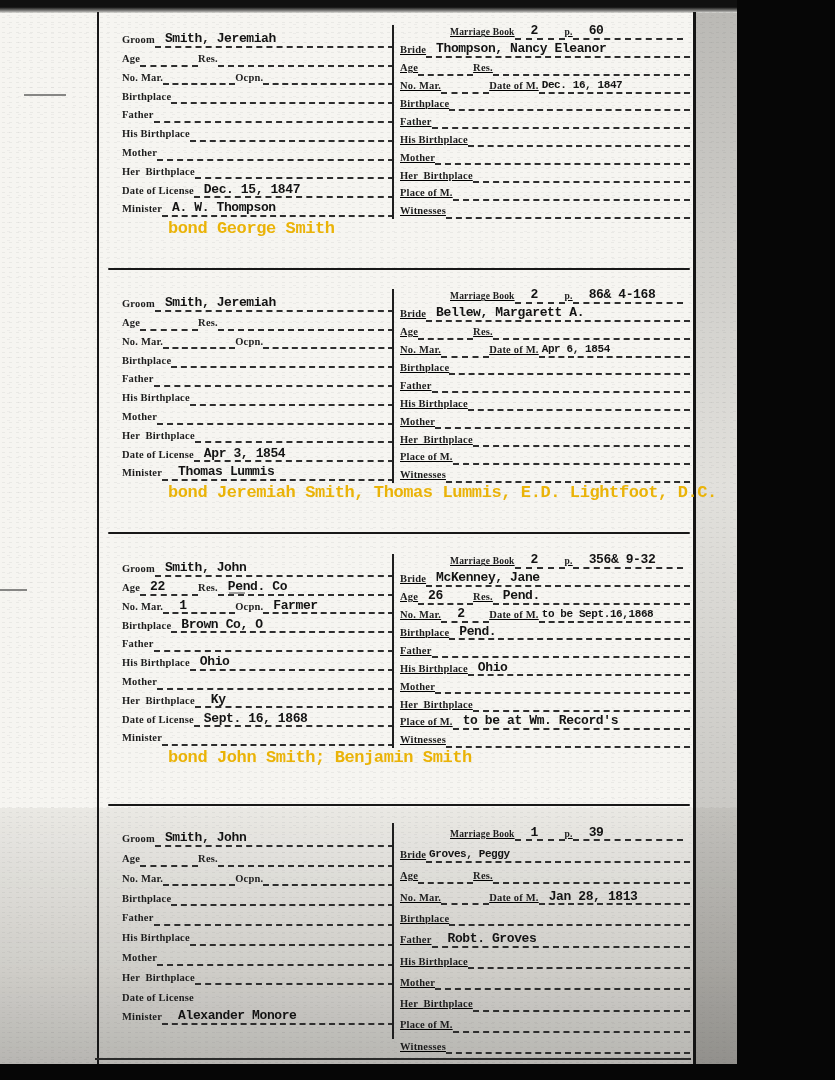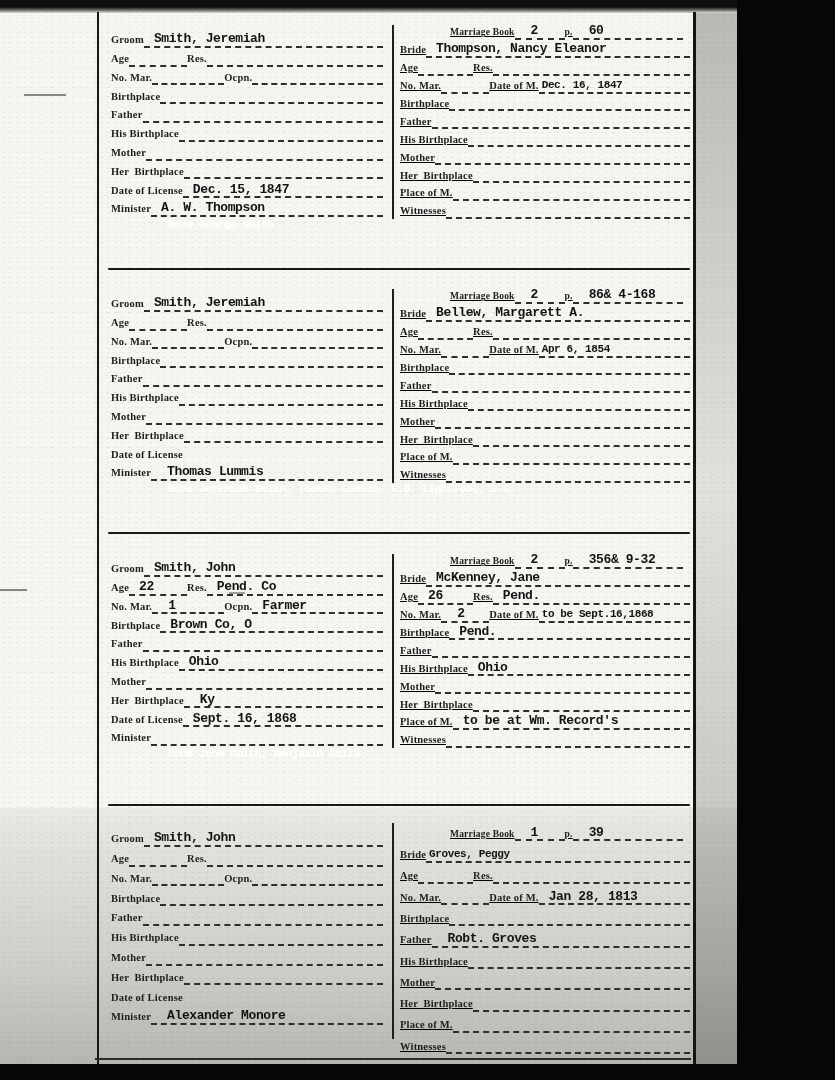--- a/index.html
+++ b/index.html
@@ -32,21 +32,21 @@
 
   .artifact { position:absolute; background:#4a4a4a; opacity:.65; }
   .a1 { left:24px; top:94px;  width:42px; height:2px; }
   .a2 { left:0px;  top:589px; width:27px; height:2px; }
   .a3 { left:229px; top:592px; width:16px; height:2px; opacity:.5; }
 
   .record { position:absolute; left:110px; width:580px; }
   .r1 { top:22px; } .r2 { top:286px; } .r3 { top:551px; } .r4 { top:820px; }
 
   .card { position:absolute; top:0; }
-  .card.left  { left:1px;   width:272px; padding-top:7px; }
+  .card.left  { left:12px;   width:272px; padding-top:7px; }
   .card.right { left:290px; width:290px; }
   .vline { position:absolute; left:282px; top:3px; width:2px; height:194px; background:#1e1e1e; }
   .r4 .vline { height:216px; }
 
   .row { display:flex; align-items:flex-end; height:18.8px; position:relative; }
   .card.right .row { height:17.9px;text-decoration:underline; }
   .r4 .card.left  .row { height:19.8px; }
   .r4 .card.right .row { height:21.3px; }
 
   .lbl { font-family:"Liberation Serif", serif; font-weight:700; font-size:10.5px; color:#1d1d1d;
@@ -57,21 +57,21 @@
   .fill { flex:1 1 auto; border-bottom:2px dashed #2e2e2e; position:relative; height:100%; }
   .w50 { flex:0 0 50px; } .w110 { flex:0 0 110px; } .w58 { flex:0 0 58px; }
   .w72 { flex:0 0 72px; } .w55 { flex:0 0 55px; } .w48 { flex:0 0 48px; }
 
   .val { position:absolute; left:10px; bottom:0; font-family:"Liberation Mono", monospace; font-weight:700;
          font-size:13px; color:#131313; white-space:nowrap; letter-spacing:-.4px; line-height:1.05; }
   .val.tight { left:3px; font-size:11px; }
   .val.ctr { left:16px; }
 
   .notes { position:absolute; left:58px; top:197px; width:522px; }
-  .note { font-family:"Liberation Mono", monospace; font-weight:700; font-size:11px; color:#ffffff;
+  .note { font-family:"Liberation Mono", monospace; font-weight:700; font-size:17px; color:#eab308;
           height:17.5px; white-space:nowrap; letter-spacing:-.4px; }
 </style>
 </head>
 <body>
 
 <div class="page"></div>
 <div class="film-top"></div>
 <div class="film-right"></div>
 <div class="grain"></div>
 <div class="grain2"></div>
@@ -294,20 +294,23 @@
         </span>
     </div>
     <div class="row">
       <span class="lbl">Her  Birthplace</span>
       <span class="fill">
           <span class="val"></span>
         </span>
     </div>
     <div class="row">
       <span class="lbl">Date of License</span>
+      <span class="fill">
+          <span class="val">Apr 3, 1854</span>
+        </span>
     </div>
     <div class="row">
       <span class="lbl">Minister</span>
       <span class="fill">
           <span class="val ctr">Thomas Lummis</span>
         </span>
     </div>
   </div>
   <div class="vline"></div>
   <div class="card right">

